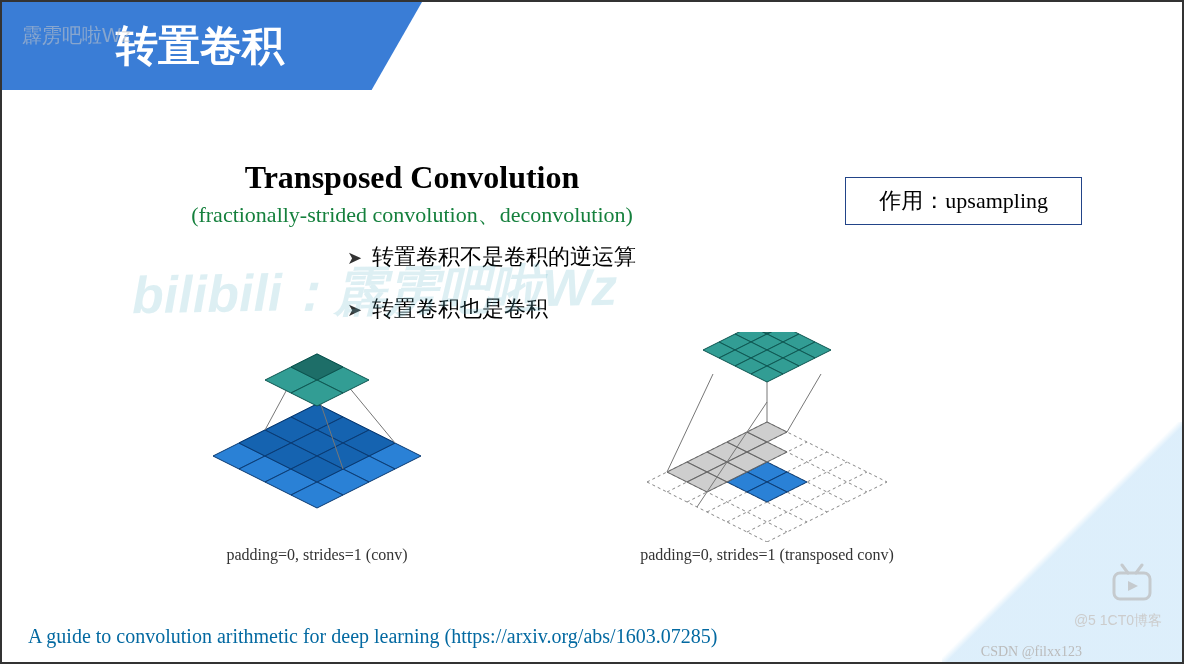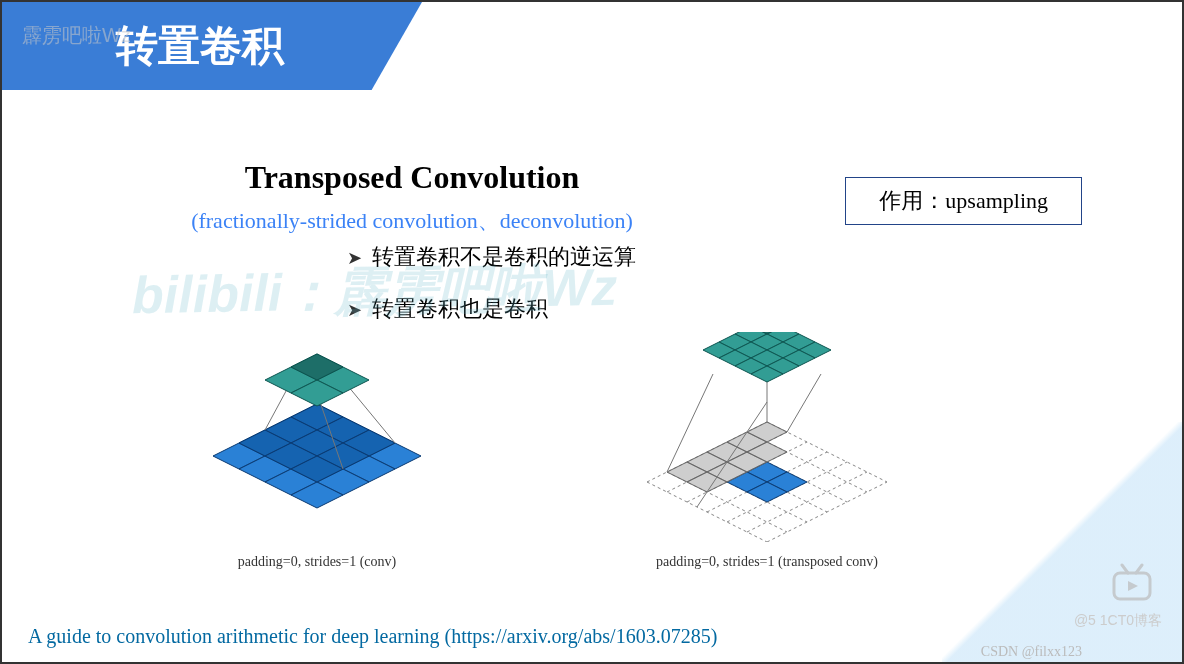--- a/index.html
+++ b/index.html
@@ -45,22 +45,22 @@
     text-align: center;
   }
   .main-title {
     font-size: 32px;
     font-weight: bold;
     color: #000;
     margin-top: 32px;
   }
   .subtitle {
     font-size: 22px;
-    color: #3b82f6;
-    margin-top: 10px;
+    color: #15803d;
+    margin-top: 4px;
   }
   .badge-box {
     position: absolute;
     top: 175px;
     right: 100px;
     border: 1.5px solid #224488;
     padding: 8px 33px;
     font-size: 22px;
     font-family: "Microsoft YaHei", "SimSun", serif;
     color: #000;
@@ -94,23 +94,23 @@
     top: 330px;
     left: 100px;
     width: 900px;
     height: 230px;
     display: flex;
     justify-content: space-around;
   }
   .diagram svg { display: block; }
   .caption {
     text-align: center;
-    font-size: 14px;
+    font-size: 16px;
     color: #333;
-    margin-top: 12px;
+    margin-top: 4px;
   }
   .reference {
     position: absolute;
     bottom: 14px;
     left: 26px;
     font-size: 20px;
     color: #0369a1;
   }
   .csdn-mark {
     position: absolute;

